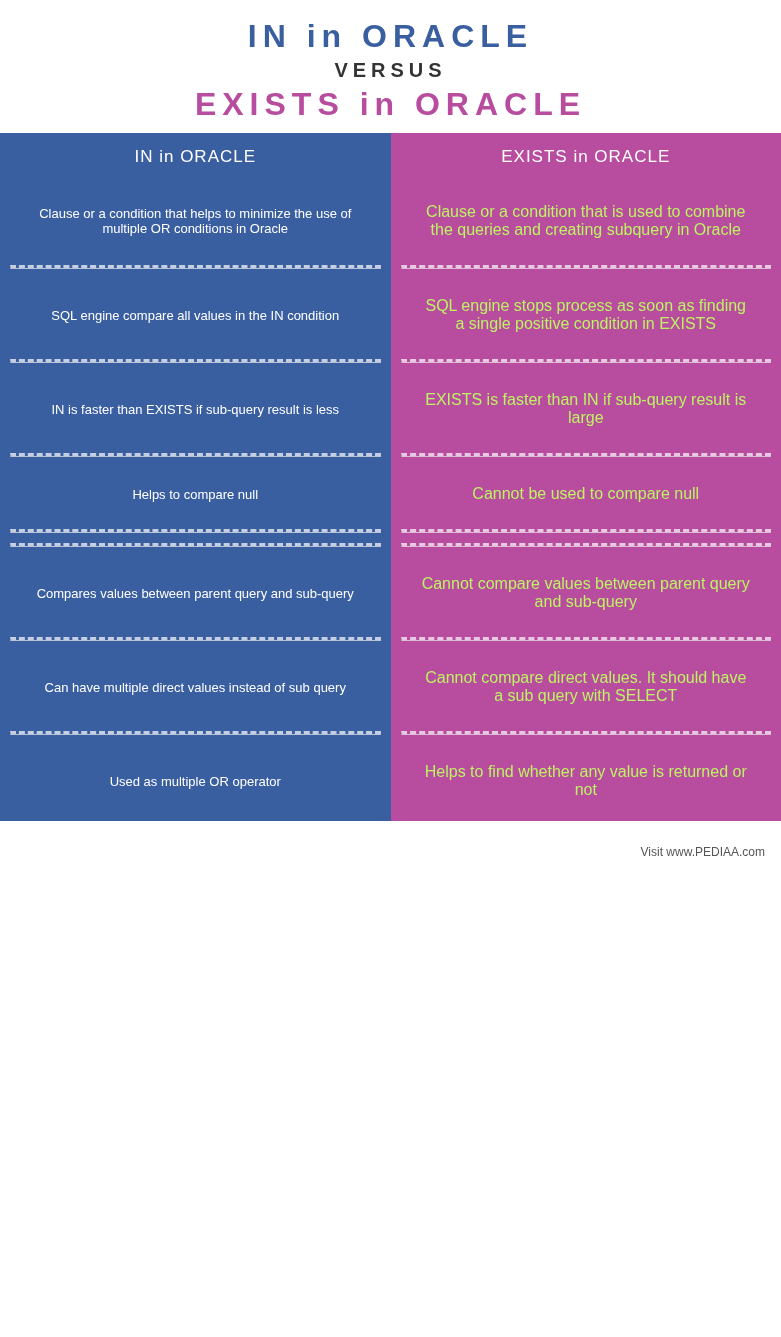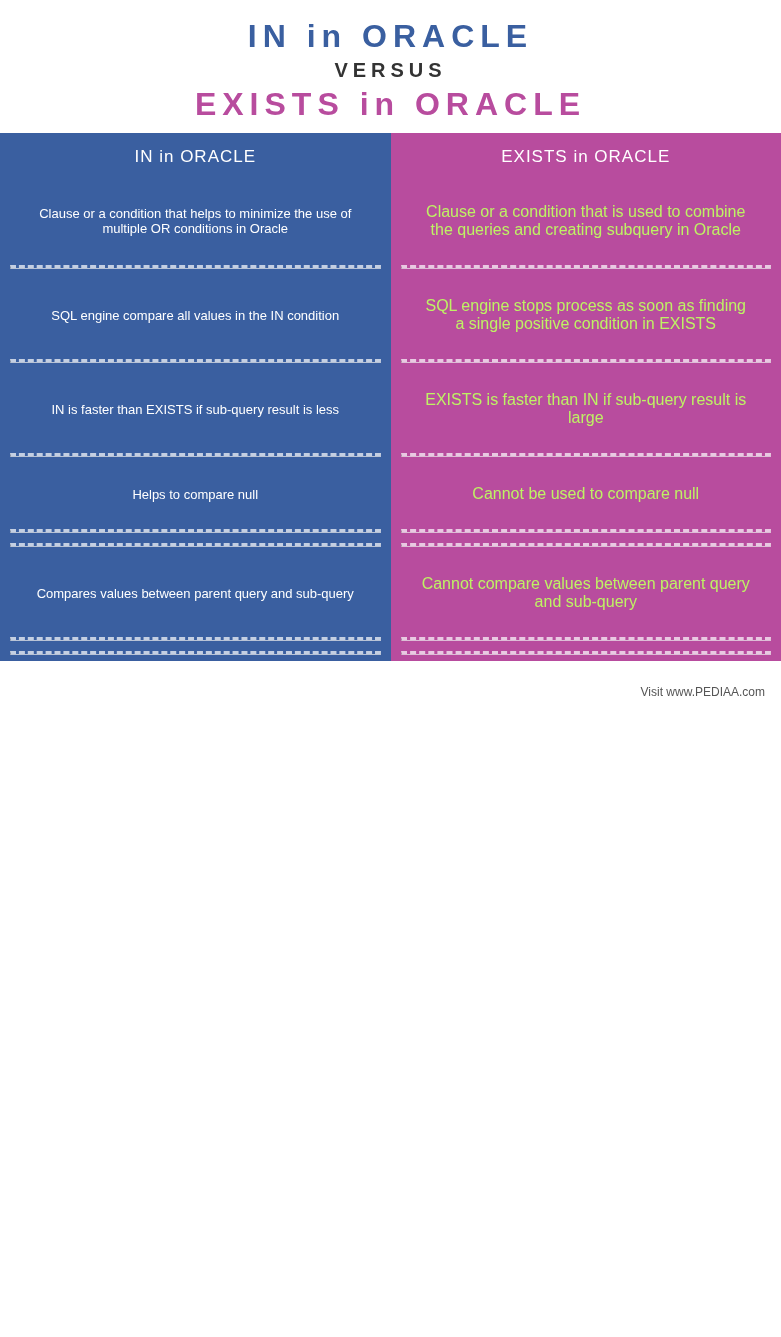--- a/index.html
+++ b/index.html
@@ -199,23 +199,31 @@
       </tr>
       <tr>
         <td class="separator-in">
           <hr class="dashed-line-in">
         </td>
         <td class="separator-exists">
           <hr class="dashed-line-exists">
         </td>
       </tr>
       <tr>
-        <td class="separator-in">
-          <hr class="dashed-line-in">
-        </td>
-        <td class="separator-exists">
-          <hr class="dashed-line-exists">
-        </td>
+        <td class="row-in">Can have multiple direct values instead of sub query</td>
+        <td class="row-exists">Cannot compare direct values. It should have a sub query with SELECT</td>
+      </tr>
+      <tr>
+        <td class="separator-in">
+          <hr class="dashed-line-in">
+        </td>
+        <td class="separator-exists">
+          <hr class="dashed-line-exists">
+        </td>
+      </tr>
+      <tr>
+        <td class="row-in">Used as multiple OR operator</td>
+        <td class="row-exists">Helps to find whether any value is returned or not</td>
       </tr>
     </tbody>
 </table>
 
 <div class="footer">Visit www.PEDIAA.com</div>
 
 </body></html>

